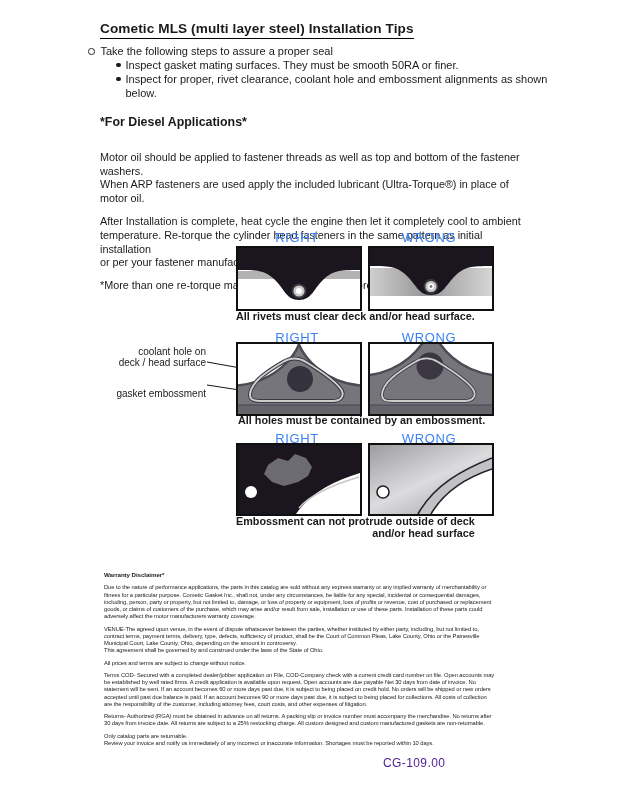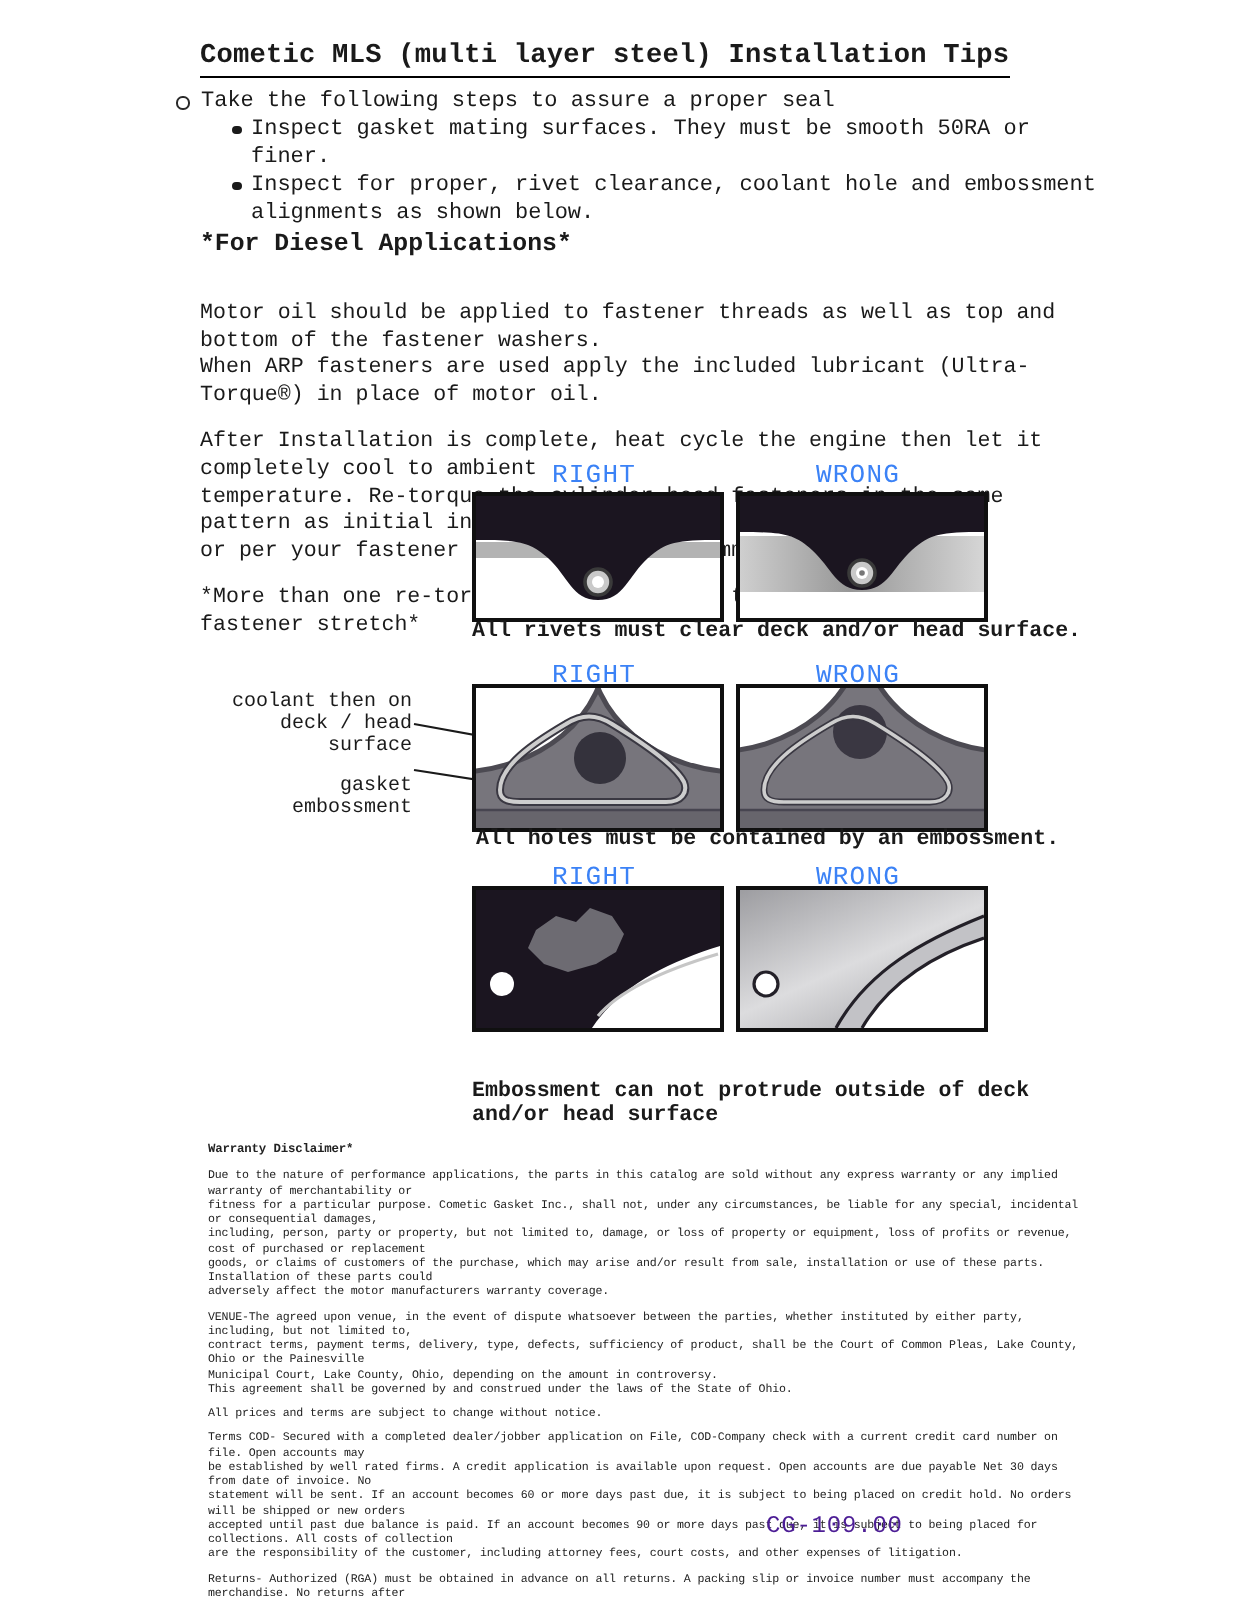--- a/index.html
+++ b/index.html
@@ -1,18 +1,18 @@
 <!DOCTYPE html>
 <html><head>
 <meta charset="utf-8">
 <style>
   html,body{margin:0;padding:0;background:#ffffff;}
   .page{
     position:relative;width:618px;height:800px;background:#ffffff;
-    font-family:Liberation Mono, monospace;color:#1a1a1a;overflow:hidden;
+    font-family:Liberation Sans, sans-serif;color:#1a1a1a;overflow:hidden;
   }
   .doc-title{
     position:absolute;left:100px;top:21px;font-size:13.6px;font-weight:bold;
     border-bottom:1.6px solid #000;padding-bottom:2px;letter-spacing:0.1px;white-space:nowrap;
   }
   .tips{position:absolute;left:88px;top:44px;width:460px;font-size:11px;line-height:14px;}
   .bullet-row{display:flex;align-items:flex-start;}
   .ring{
     flex:0 0 auto;width:4.5px;height:4.5px;border:1px solid #2a2a2a;border-radius:50%;
     margin:4px 6px 0 0;
@@ -104,21 +104,21 @@
       <circle cx="61" cy="38.5" r="3" fill="#ffffff"></circle>
       <circle cx="61" cy="38.5" r="1.4" fill="#777777"></circle>
     </svg>
   </div>
 
   <div class="caption" style="left:236px;top:310px;">All rivets must clear deck and/or head surface.</div>
 
   <div class="rw-label" style="left:234px;top:330px;">RIGHT</div>
   <div class="rw-label" style="left:366px;top:330px;">WRONG</div>
 
-  <div class="side-label" style="left:108px;top:346px;width:98px;">coolant then on
+  <div class="side-label" style="left:108px;top:346px;width:98px;">coolant hole on
 deck / head surface</div>
   <div class="side-label" style="left:108px;top:388px;width:98px;">gasket embossment</div>
 
   <svg class="leader" style="left:206px;top:352px;" width="100" height="48">
     <line x1="1" y1="10" x2="90" y2="26" stroke="#1a1a1a" stroke-width="1.1"></line>
     <line x1="1" y1="33" x2="53" y2="41" stroke="#1a1a1a" stroke-width="1.1"></line>
   </svg>
 
   <div class="panel tall" style="left:236px;top:342px;">
     <svg width="122" height="70" viewBox="0 0 122 70">
@@ -172,21 +172,21 @@
       </defs>
       <rect width="122" height="69" fill="#ffffff"></rect>
       <path d="M0,0 H122 V22 C94,32 70,44 56,69 L0,69 Z" fill="url(#g3)"></path>
       <path d="M122,13 C92,25 64,40 48,69 L61,69 C75,45 98,32 122,24 Z" fill="#c2c2c6"></path>
       <path d="M122,13 C92,25 64,40 48,69" fill="none" stroke="#232028" stroke-width="1.6"></path>
       <path d="M122,24 C98,32 75,45 61,69" fill="none" stroke="#232028" stroke-width="1.6"></path>
       <circle cx="13" cy="47" r="6" fill="#ffffff" stroke="#232028" stroke-width="1.6"></circle>
     </svg>
   </div>
 
-  <div class="caption" style="left:236px;top:540px;">Embossment can not protrude outside of deck
+  <div class="caption" style="left:236px;top:515px;text-align:right;">Embossment can not protrude outside of deck
 and/or head surface</div>
 
   <div class="legal">
     <div class="legal-heading">Warranty Disclaimer*</div>
     <div class="legal-block">Due to the nature of performance applications, the parts in this catalog are sold without any express warranty or any implied warranty of merchantability or
 fitness for a particular purpose.  Cometic Gasket Inc., shall not, under any circumstances, be liable for any special, incidental or consequential damages,
 including, person, party or property, but not limited to, damage, or loss of property or equipment, loss of profits or revenue, cost of purchased or replacement
 goods, or claims of customers of the purchase, which may arise and/or result from sale, installation or use of these parts.  Installation of these parts could
 adversely affect the motor manufacturers warranty coverage.</div>
     <div class="legal-block">VENUE-The agreed upon venue, in the event of dispute whatsoever between the parties, whether instituted by either party, including, but not limited to,

